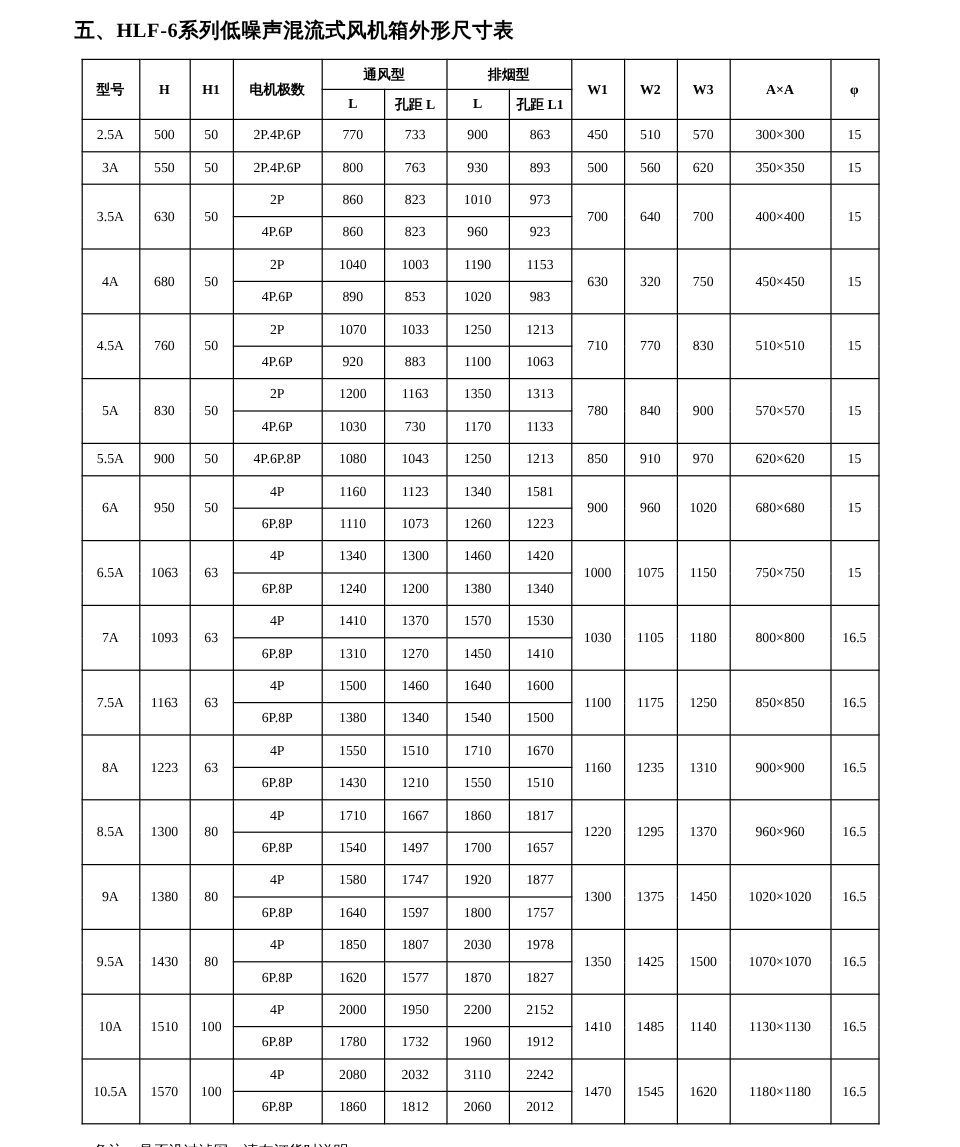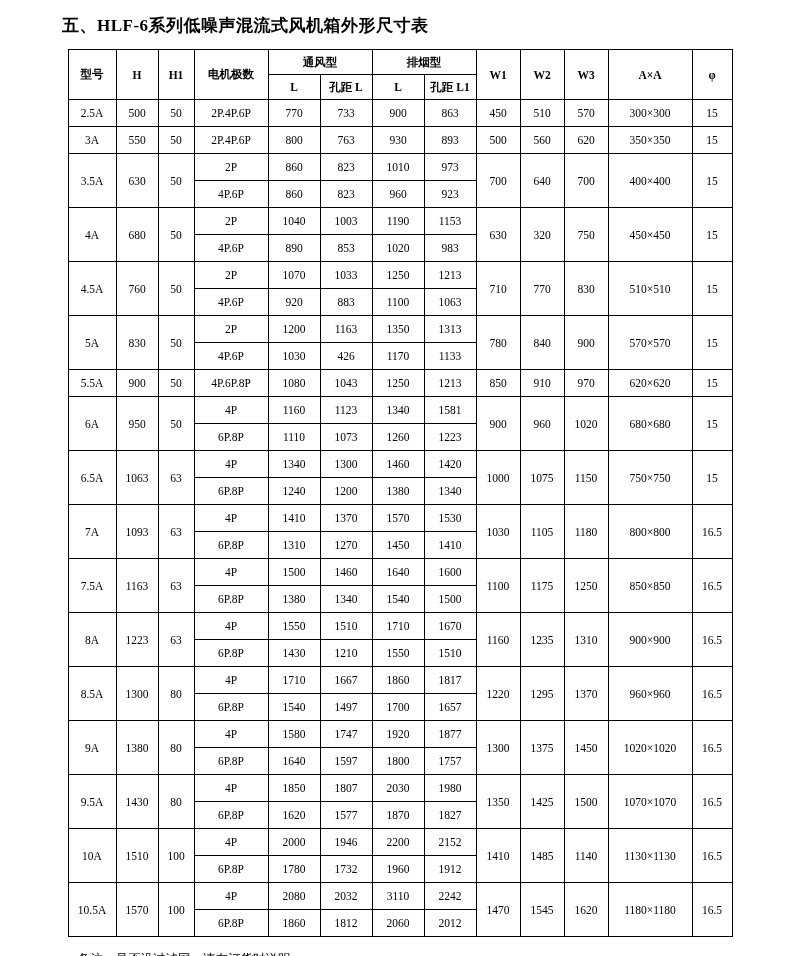--- a/index.html
+++ b/index.html
@@ -218,21 +218,21 @@
           <td class="shade-cell">1313</td>
           <td rowspan="2" class="shade-cell">780</td>
           <td rowspan="2" class="shade-cell">840</td>
           <td rowspan="2" class="shade-cell">900</td>
           <td rowspan="2" class="shade-cell">570×570</td>
           <td rowspan="2" class="shade-cell">15</td>
         </tr>
         <tr class="shade">
           <td class="shade-cell">4P.6P</td>
           <td class="shade-cell">1030</td>
-          <td class="shade-cell">426</td>
+          <td class="shade-cell">730</td>
           <td class="shade-cell">1170</td>
           <td class="shade-cell">1133</td>
         </tr>
         <tr>
           <td>5.5A</td>
           <td>900</td>
           <td>50</td>
           <td>4P.6P.8P</td>
           <td>1080</td>
           <td>1043</td>
@@ -399,41 +399,41 @@
           <td class="shade-cell">1757</td>
         </tr>
         <tr>
           <td rowspan="2">9.5A</td>
           <td rowspan="2">1430</td>
           <td rowspan="2">80</td>
           <td>4P</td>
           <td>1850</td>
           <td>1807</td>
           <td>2030</td>
-          <td>1980</td>
+          <td>1978</td>
           <td rowspan="2">1350</td>
           <td rowspan="2">1425</td>
           <td rowspan="2">1500</td>
           <td rowspan="2">1070×1070</td>
           <td rowspan="2">16.5</td>
         </tr>
         <tr>
           <td>6P.8P</td>
           <td>1620</td>
           <td>1577</td>
           <td>1870</td>
           <td>1827</td>
         </tr>
         <tr class="shade">
           <td rowspan="2" class="shade-cell">10A</td>
           <td rowspan="2" class="shade-cell">1510</td>
           <td rowspan="2" class="shade-cell">100</td>
           <td class="shade-cell">4P</td>
           <td class="shade-cell">2000</td>
-          <td class="shade-cell">1946</td>
+          <td class="shade-cell">1950</td>
           <td class="shade-cell">2200</td>
           <td class="shade-cell">2152</td>
           <td rowspan="2" class="shade-cell">1410</td>
           <td rowspan="2" class="shade-cell">1485</td>
           <td rowspan="2" class="shade-cell">1140</td>
           <td rowspan="2" class="shade-cell">1130×1130</td>
           <td rowspan="2" class="shade-cell">16.5</td>
         </tr>
         <tr class="shade">
           <td class="shade-cell">6P.8P</td>

